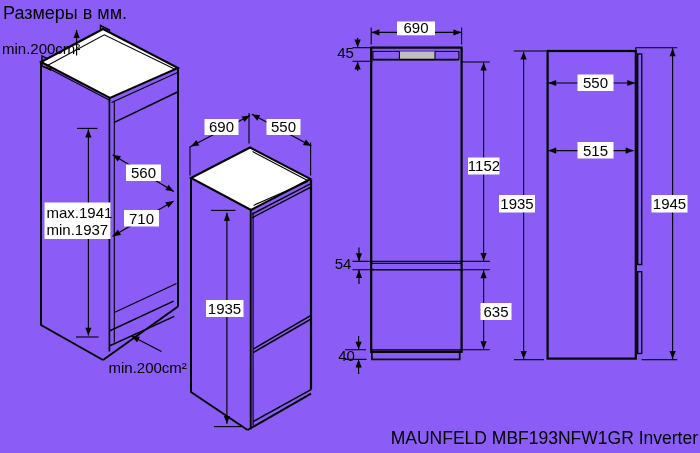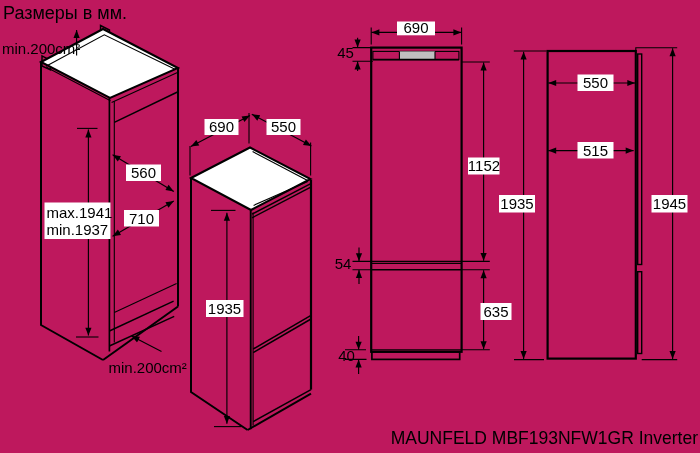--- a/index.html
+++ b/index.html
@@ -1,16 +1,16 @@
 <!DOCTYPE html>
 <html><head>
 <meta charset="utf-8">
 <style>
   html,body{margin:0;padding:0;background:#fff;}
-  #stage{position:relative;width:700px;height:453px;background:#be185d;overflow:hidden;}
+  #stage{position:relative;width:700px;height:453px;background:#8b5cf6;overflow:hidden;}
   svg{display:block;}
   text{font-family:"Liberation Sans","DejaVu Sans",sans-serif;fill:#000;}
   .dt{font-size:15px;}
   .ttl{font-size:18px;}
   .cap{font-size:17.5px;}
   path,rect.face{stroke:#000;fill:none;stroke-linecap:butt;stroke-linejoin:miter;}
   .face{fill:#fff;}
   .s1{stroke-width:1.1;} .dl{stroke-width:1.15;} .s12{stroke-width:1.25;}
   .s14{stroke-width:1.4;} .s15{stroke-width:1.5;} .s17{stroke-width:1.7;}
   .s19{stroke-width:1.9;} .s2{stroke-width:2;} .s22{stroke-width:2.2;}

